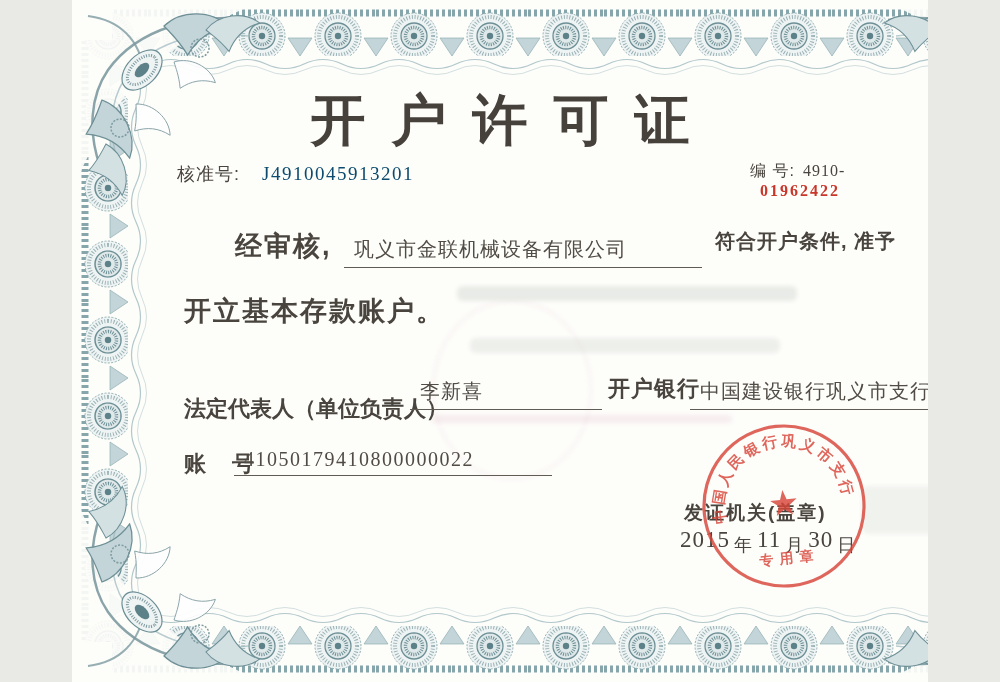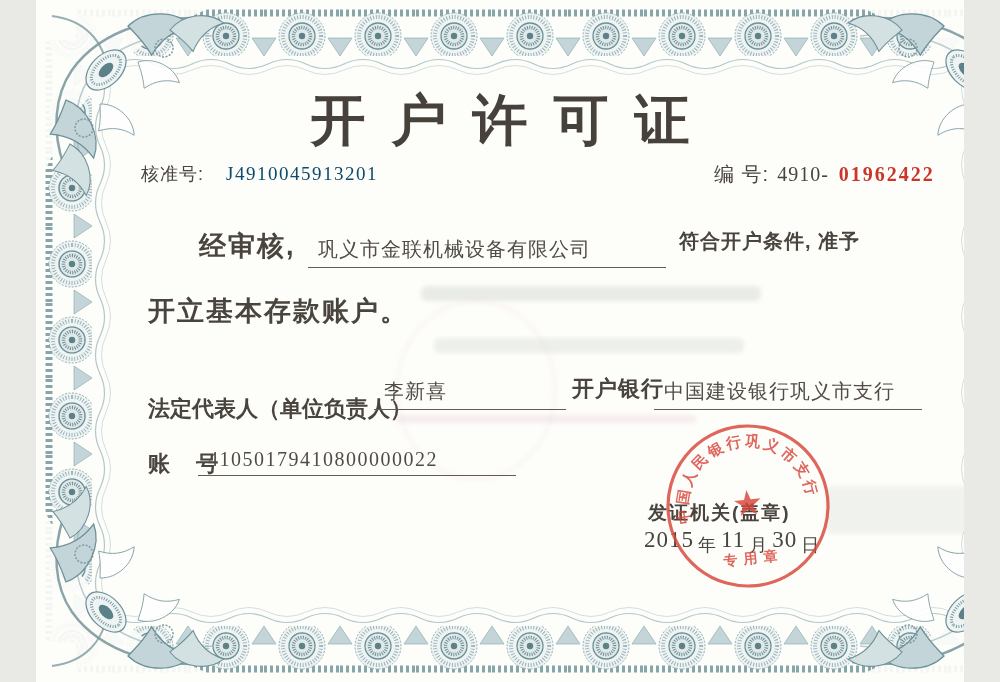--- a/index.html
+++ b/index.html
@@ -1,18 +1,18 @@
 <!DOCTYPE html>
 <html><head>
 <meta charset="utf-8">
 <style>
   * { margin:0; padding:0; box-sizing:border-box; }
   html,body { background:#e9e9e6; }
   .page {
-    position:relative; width:928px; height:682px; margin:0 auto;
+    position:relative; width:856px; height:682px; margin:0 auto;
     background:#fdfdfa; overflow:hidden;
     font-family:"Liberation Sans","DejaVu Sans",sans-serif;
     color:#49443d;
   }
   .abs { position:absolute; }
   svg.frame { position:absolute; inset:0; pointer-events:none; }
 
   
   .title {
     left:0; right:0; top:84px; text-align:center;
@@ -20,21 +20,21 @@
     font-weight:bold; font-size:55px; letter-spacing:26px; padding-left:26px;
     color:#46413b;
   }
 
   
   .approval { left:105px; top:162px; font-size:18px; letter-spacing:1px; }
   .approval .val {
     font-family:"Liberation Serif","DejaVu Serif",serif;
     font-size:19px; letter-spacing:1.5px; margin-left:22px; color:#0c4a6e;
   }
-  .serial { left:678px; top:161px; font-size:20px; letter-spacing:1px; }
+  .serial { left:678px; top:161px; font-size:16px; letter-spacing:1px; }
   .serial .prefix { font-family:"Liberation Serif","DejaVu Serif",serif; margin-left:8px; }
   .serial .num {
     font-family:"Liberation Serif","DejaVu Serif",serif; font-weight:bold;
     color:#c9372b; letter-spacing:2px; margin-left:10px;
   }
 
   
   .lead  { left:163px; top:228px; font-size:27px; font-weight:bold; letter-spacing:2px; }
   .tail  { left:643px; top:228px; font-size:20px; font-weight:bold; letter-spacing:1px; }
   .line2 { left:112px; top:293px; font-size:27px; font-weight:bold; letter-spacing:2px; }

